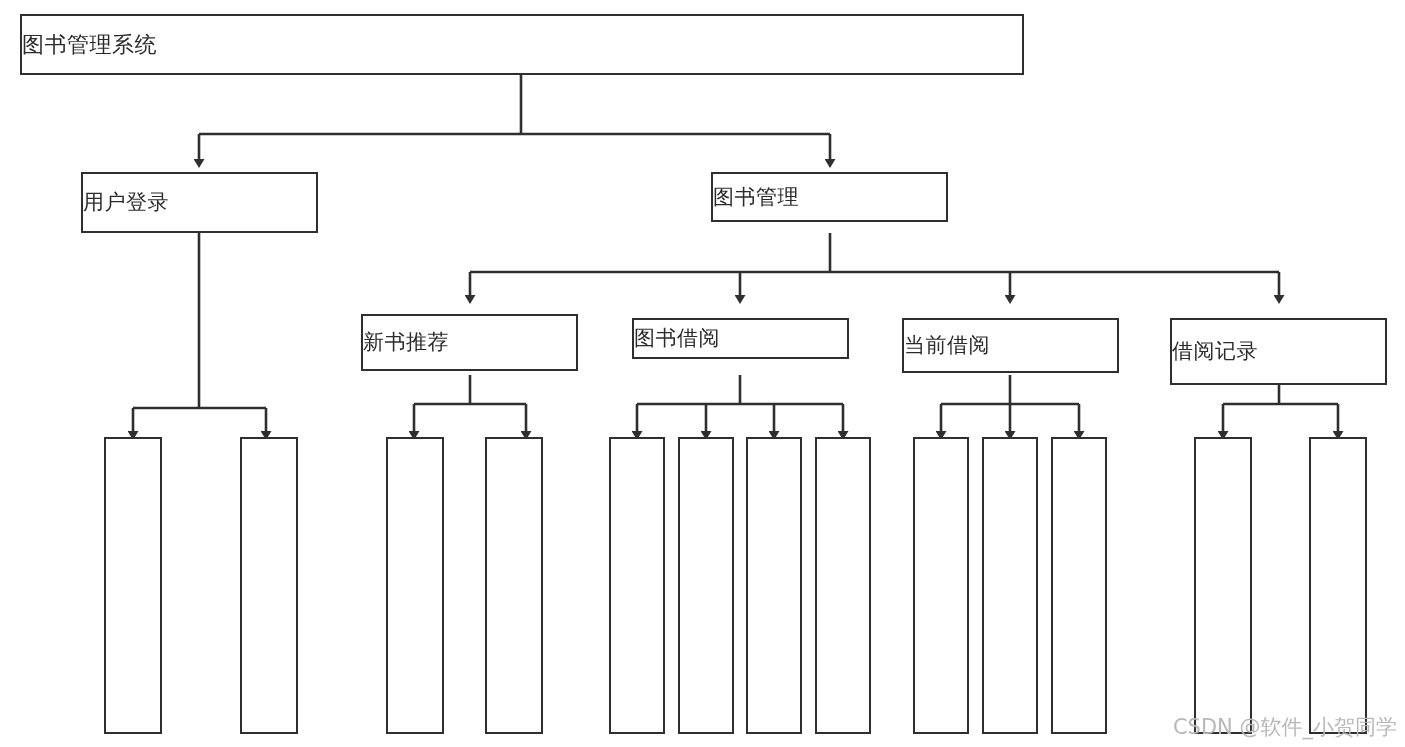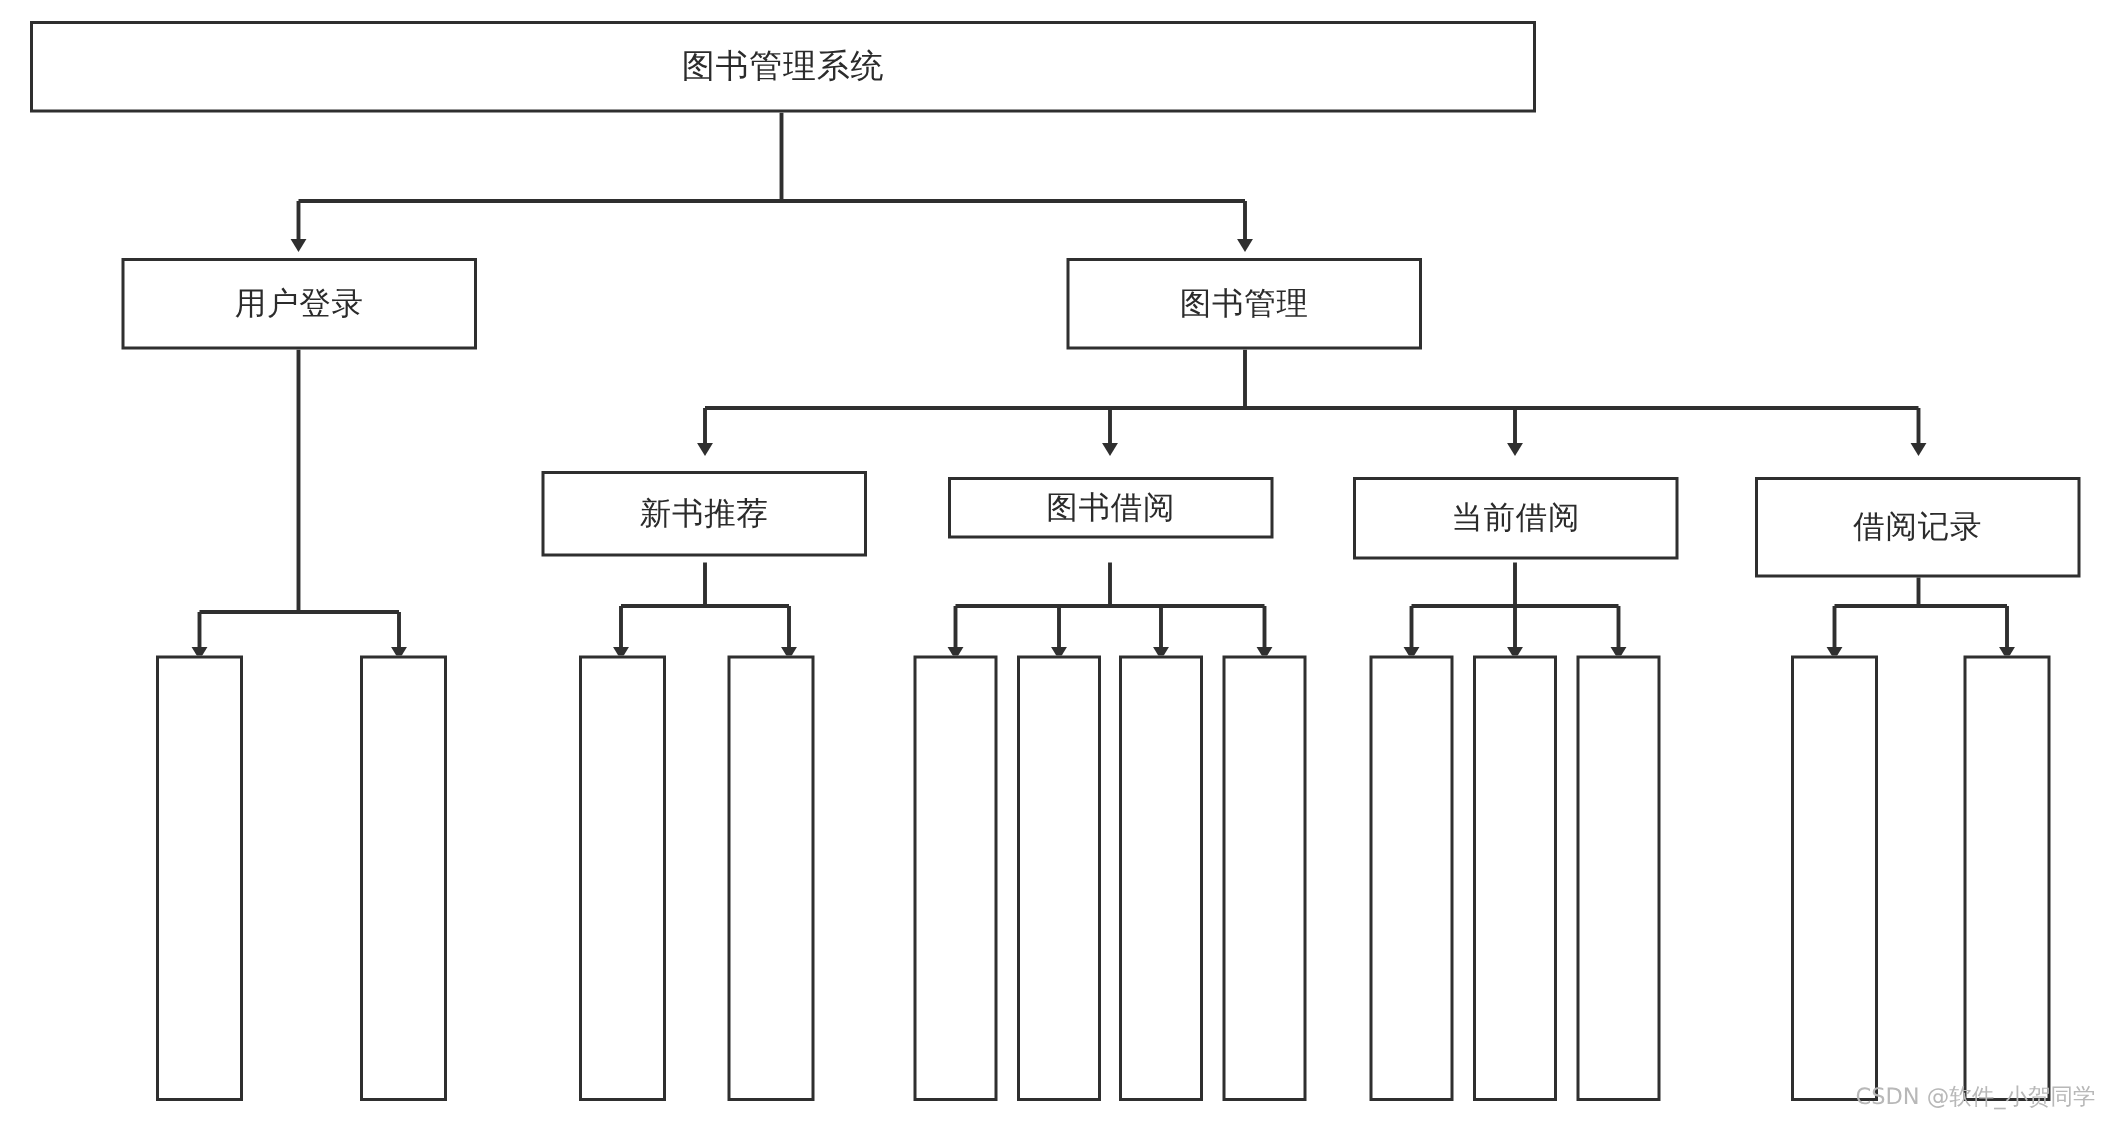--- a/index.html
+++ b/index.html
@@ -25,21 +25,21 @@
     height: 747px;
     pointer-events: none;
   }
   .node {
     position: absolute;
     box-sizing: border-box;
     background: #ffffff;
     border: 2.5px solid #2f2f2f;
     display: flex;
     align-items: center;
-    justify-content: center;
+    justify-content: flex-start;
     color: #2b2b2b;
     z-index: 2;
   }
   .node .label {
     display: block;
     text-align: center;
     color: #2b2b2b;
     line-height: 1.0;
   }
   
@@ -67,21 +67,21 @@
     white-space: nowrap;
     overflow: hidden;
   }
   .node.vert.tall .label {
     letter-spacing: 1.5px;
   }
   #watermark {
     position: absolute;
     right: 8px;
     bottom: 6px;
-    font-size: 15px;
+    font-size: 21px;
     color: #b8b8b8;
     z-index: 5;
     white-space: nowrap;
     font-family: "DejaVu Sans", "Liberation Sans", sans-serif;
   }
 </style>
 </head>
 <body>
 
 <div id="canvas">
@@ -139,21 +139,21 @@
     </g>
   </svg>
 
   <div class="node horiz root" style="left:20px; top:14px; width:1004px; height:61px;">
     <span class="label">图书管理系统</span>
   </div>
 
   <div class="node horiz" style="left:81px; top:172px; width:237px; height:61px;">
     <span class="label">用户登录</span>
   </div>
-  <div class="node horiz" style="left:711px; top:172px; width:237px; height:61px;">
+  <div class="node horiz" style="left:711px; top:172px; width:237px; height:50px;">
     <span class="label">图书管理</span>
   </div>
 
   <div class="node horiz" style="left:361px; top:314px; width:217px; height:57px;">
     <span class="label">新书推荐</span>
   </div>
   <div class="node horiz" style="left:632px; top:318px; width:217px; height:41px;">
     <span class="label">图书借阅</span>
   </div>
   <div class="node horiz" style="left:902px; top:318px; width:217px; height:55px;">

